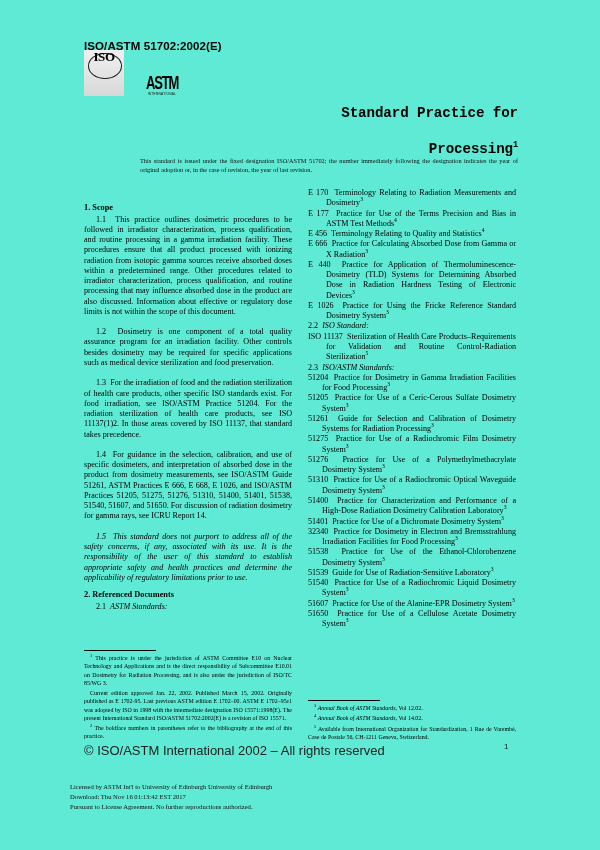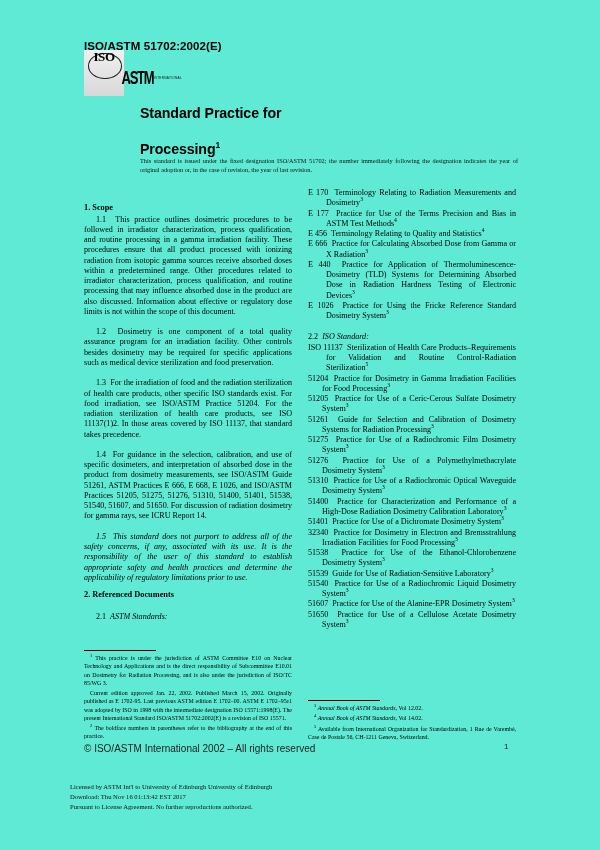--- a/index.html
+++ b/index.html
@@ -64,20 +64,21 @@
     letter-spacing: -0.4px;
     position: relative;
     z-index: 2;
     line-height: 1;
   }
   .astm-logo {
     width: 40px;
     height: 34px;
     position: relative;
     display: flex;
+    flex-direction: column;
     align-items: center;
     justify-content: flex-end;
   }
   .astm-logo .astm-mark {
     font-family: "Liberation Sans", sans-serif;
     font-weight: bold;
     font-size: 13px;
     letter-spacing: -1.2px;
     transform: scaleY(1.35);
     line-height: 1;
@@ -88,25 +89,26 @@
     font-size: 3.2px;
     letter-spacing: 0.25px;
     color: #111;
     line-height: 1;
   }
   .title-block {
     position: absolute;
     left: 140px;
     top: 104px;
     width: 378px;
-    font-family: Liberation Sans, sans-serif;
+    font-family: Liberation Mono, monospace;
     font-weight: bold;
     font-size: 14.2px;
     line-height: 1.28;
     letter-spacing: -0.1px;
+    text-align: right;
   }
   .title-block sup { font-size: 8.5px; vertical-align: super; font-weight: bold; }
 
   .issue-note {
     position: absolute;
     left: 140px;
     top: 156px;
     width: 378px;
     font-size: 6.3px;
     line-height: 1.5;
@@ -139,21 +141,21 @@
     text-indent: 12px;
     margin: 0 0 0 0;
     hyphens: auto;
   }
   .para + .para { margin-top: 10px; }
   .para .num { font-weight: normal; }
   .para.ital { font-style: italic; }
   .subhead {
     text-indent: 12px;
     font-style: italic;
-    margin-top: 11px;
+    margin-top: 0;
     text-align: left;
   }
   .subhead .lbl { font-style: normal; }
   sup { font-size: 5.6px; vertical-align: super; line-height: 0; }
 
   
   .ref {
     padding-left: 14px;
     text-indent: -14px;
     text-align: justify;
@@ -183,21 +185,21 @@
   .fn-p + .fn-p { margin-top: 2px; }
   .fn-p em { font-style: italic; }
   .fn-p sup { font-size: 4.4px; }
 
   
   .footer-copy {
     position: absolute;
     left: 84px;
     top: 743px;
     font-family: "Liberation Sans", sans-serif;
-    font-size: 10px;
+    font-size: 13px;
     color: #222;
   }
   .footer-page {
     position: absolute;
     left: 504px;
     top: 742px;
     font-family: "Liberation Sans", sans-serif;
     font-size: 8px;
     color: #222;
   }
@@ -266,20 +268,21 @@
     <p class="ref ref-wide"><span>E 666</span>&nbsp; <span>Practice for Calculating Absorbed Dose from Gamma or X Radiation</span><sup>3</sup></p>
 
     <p class="ref ref-wide"><span>E 440</span>&nbsp; <span>Practice for Application of Thermoluminescence-Dosimetry (TLD) Systems for Determining Absorbed Dose in Radiation Hardness Testing of Electronic Devices</span><sup>3</sup></p>
 
     <p class="ref ref-wide"><span>E 1026</span>&nbsp; <span>Practice for Using the Fricke Reference Standard Dosimetry System</span><sup>3</sup></p>
 
     <div class="subhead" style="text-indent:0;"><span class="lbl">2.2</span>&nbsp; <span>ISO Standard:</span></div>
 
     <p class="ref ref-wide"><span>ISO 11137</span>&nbsp; <span>Sterilization of Health Care Products–Requirements for Validation and Routine Control-Radiation Sterilization</span><sup>5</sup></p>
 
+    <div class="subhead" style="text-indent:0;"><span class="lbl">2.3</span>&nbsp; <span>ISO/ASTM Standards:</span></div>
 
     <p class="ref"><span>51204</span>&nbsp; <span>Practice for Dosimetry in Gamma Irradiation Facilities for Food Processing</span><sup>3</sup></p>
 
     <p class="ref"><span>51205</span>&nbsp; <span>Practice for Use of a Ceric-Cerous Sulfate Dosimetry System</span><sup>3</sup></p>
 
     <p class="ref"><span>51261</span>&nbsp; <span>Guide for Selection and Calibration of Dosimetry Systems for Radiation Processing</span><sup>3</sup></p>
 
     <p class="ref"><span>51275</span>&nbsp; <span>Practice for Use of a Radiochromic Film Dosimetry System</span><sup>3</sup></p>
 
     <p class="ref"><span>51276</span>&nbsp; <span>Practice for Use of a Polymethylmethacrylate Dosimetry System</span><sup>3</sup></p>

